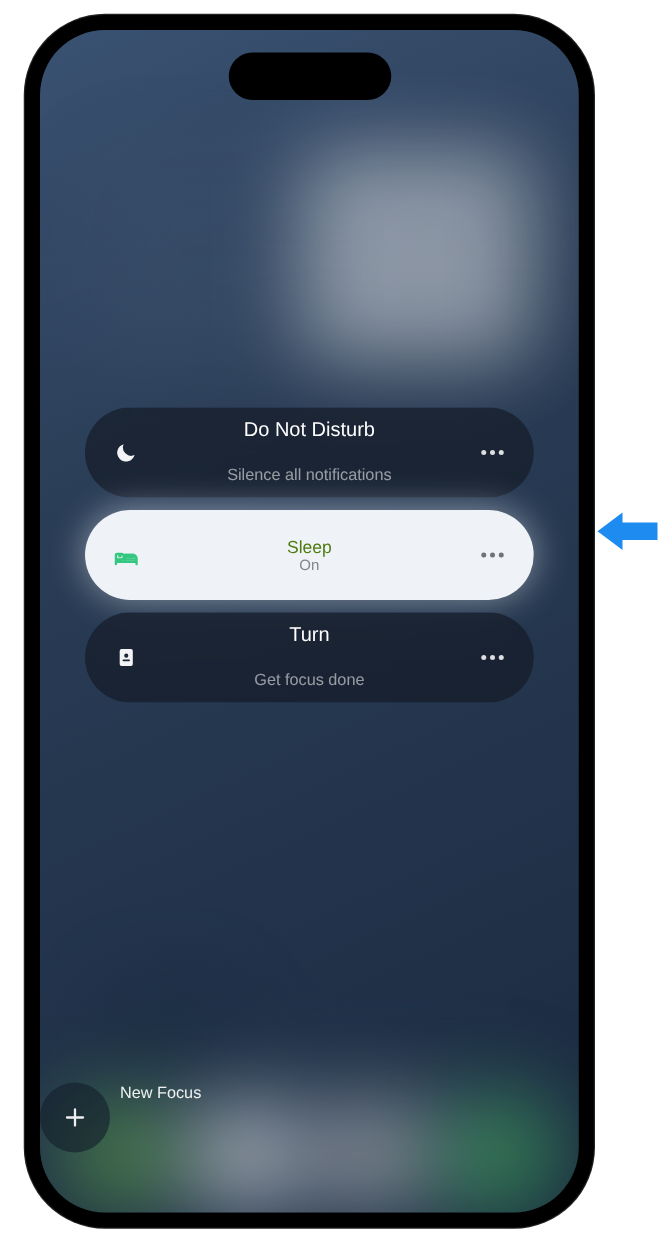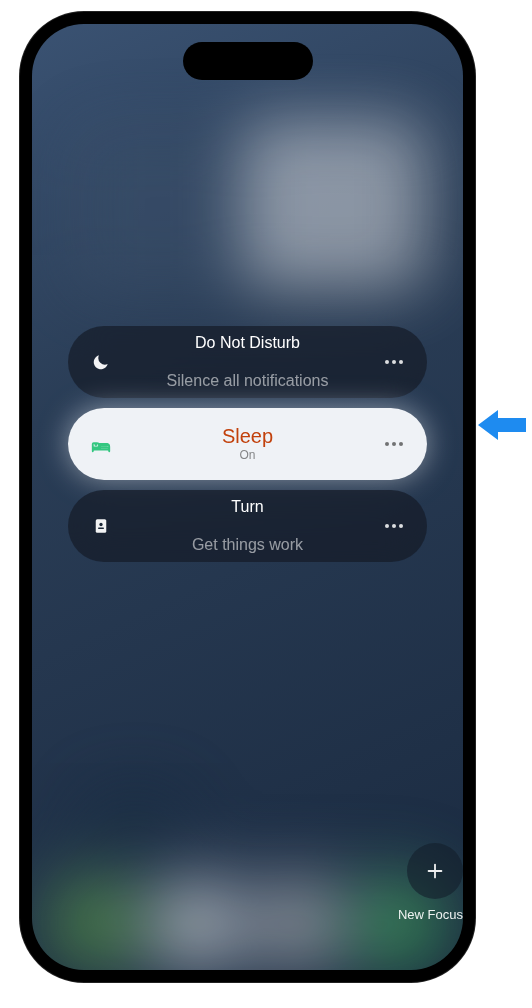--- a/index.html
+++ b/index.html
@@ -87,26 +87,26 @@
       display: flex;
       align-items: center;
       padding: 11px 18px;
       position: relative;
     }
     .pill-dark {
       background: rgba(18,24,34,0.64);
       backdrop-filter: blur(20px);
     }
     .pill-dark .pill-title { color: #fff; font-size: 16px; font-weight: 500; }
-    .pill-dark .pill-sub { color: rgba(255,255,255,0.55); font-size: 16px; margin-top: 19px; }
+    .pill-dark .pill-sub { color: rgba(255,255,255,0.55); font-size: 13px; margin-top: 19px; }
     .pill-light {
       background: rgba(250,252,255,0.95);
       box-shadow: 0 0 28px rgba(230,240,255,0.55), 0 4px 20px rgba(0,0,0,0.2);
     }
-    .pill-light .pill-title { color: #c2410c; font-size: 20px; font-weight: 500; }
+    .pill-light .pill-title { color: #4d7c0f; font-size: 14px; font-weight: 500; }
     .pill-light .pill-sub { color: rgba(60,60,60,0.6); font-size: 12px; margin-top: 1px; }
 
     .pill-icon {
       width: 30px;
       display: flex;
       align-items: center;
       justify-content: center;
       flex-shrink: 0;
     }
     .pill-icon svg { display: block; }
@@ -127,22 +127,22 @@
     }
     .dots { display: flex; gap: 3px; }
     .dot-w { width: 4px; height: 4px; border-radius: 50%; background: rgba(255,255,255,0.85); }
     .dot-k { width: 4px; height: 4px; border-radius: 50%; background: rgba(60,60,60,0.7); }
 
     .new-focus-wrap {
       position: absolute;
       bottom: 48px;
       left: 0; right: 0;
       display: flex;
-      flex-direction: column;
-      align-items: flex-end;
+      flex-direction: row;
+      align-items: flex-start;
       gap: 8px;
       z-index: 5;
     }
     .plus-btn {
       width: 56px;
       height: 56px;
       border-radius: 50%;
       background: rgba(20,30,44,0.62);
       display: flex;
       align-items: center;
@@ -226,21 +226,21 @@
       <div class="focus-pill pill-dark">
         <div class="pill-icon">
           <svg width="18" height="20" viewBox="0 0 24 24" fill="rgba(255,255,255,0.95)">
             <rect x="5" y="3" width="14" height="18" rx="2"></rect>
             <circle cx="12" cy="10" r="2.2" fill="#1a2636"></circle>
             <rect x="8" y="14" width="8" height="2" rx="1" fill="#1a2636"></rect>
           </svg>
         </div>
         <div class="pill-text">
           <div class="pill-title">Turn</div>
-          <div class="pill-sub">Get things work</div>
+          <div class="pill-sub">Get focus done</div>
         </div>
         <div class="pill-more">
           <div class="dots">
             <span class="dot-w"></span>
               <span class="dot-w"></span>
               <span class="dot-w"></span>
           </div>
         </div>
       </div>
 

